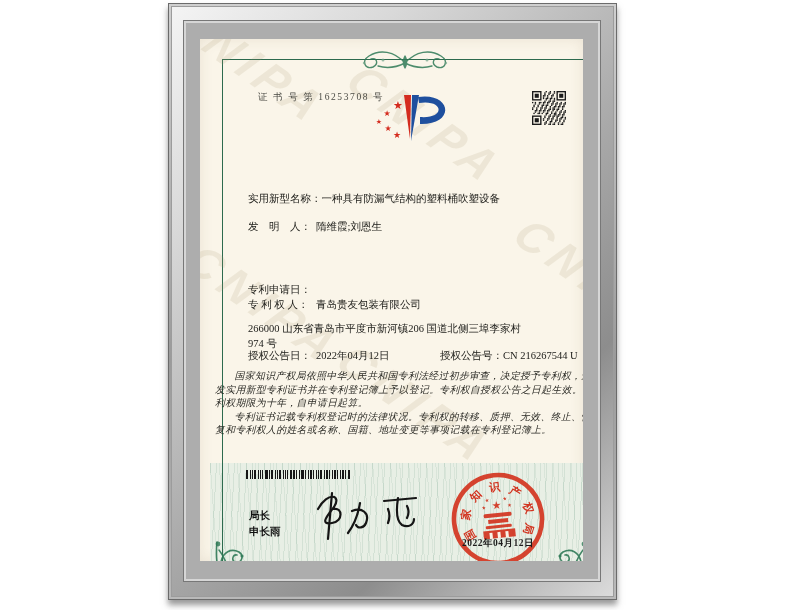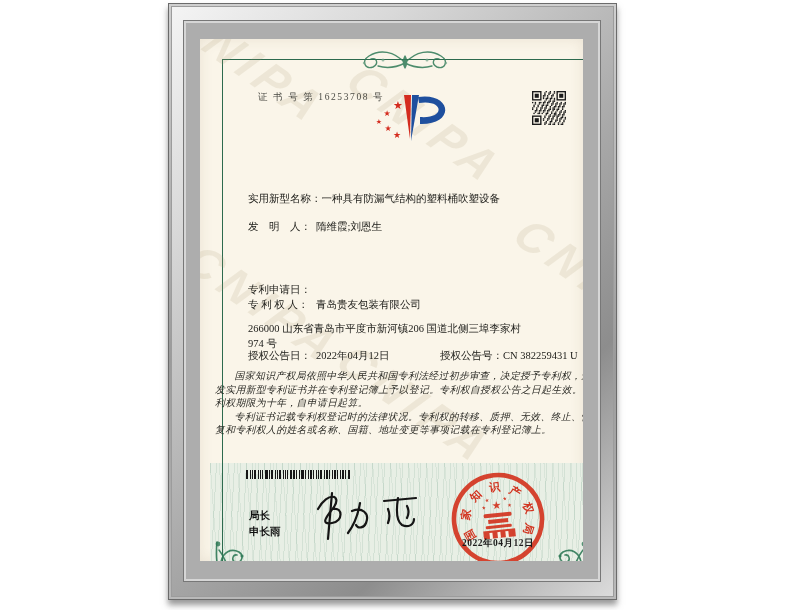--- a/index.html
+++ b/index.html
@@ -349,21 +349,21 @@
               <span class="lab">专 利 权 人：</span>
               <span class="val">青岛贵友包装有限公司</span>
             </div>
             <div class="row" style="top:282px">
               <span class="val">266000 山东省青岛市平度市新河镇206 国道北侧三埠李家村 974 号</span>
             </div>
             <div class="row grant" style="top:309px">
               <span class="lab">授权公告日：</span>
               <span style="width:104px">2022年04月12日</span>
               <span class="lab2">授权公告号：</span>
-              <span>CN 382259431 U</span>
+              <span>CN 216267544 U</span>
             </div>
 
             <div class="body-block">
               <p>国家知识产权局依照中华人民共和国专利法经过初步审查，决定授予专利权，颁发实用新型专利证书并在专利登记簿上予以登记。专利权自授权公告之日起生效。专利权期限为十年，自申请日起算。</p>
               <p>专利证书记载专利权登记时的法律状况。专利权的转移、质押、无效、终止、恢复和专利权人的姓名或名称、国籍、地址变更等事项记载在专利登记簿上。</p>
             </div>
 
             <div class="barcode" id="barcode">
                 <div style="width: 2px; margin-right: 2px;"></div>
                 <div style="width: 1px; margin-right: 1px;"></div>

